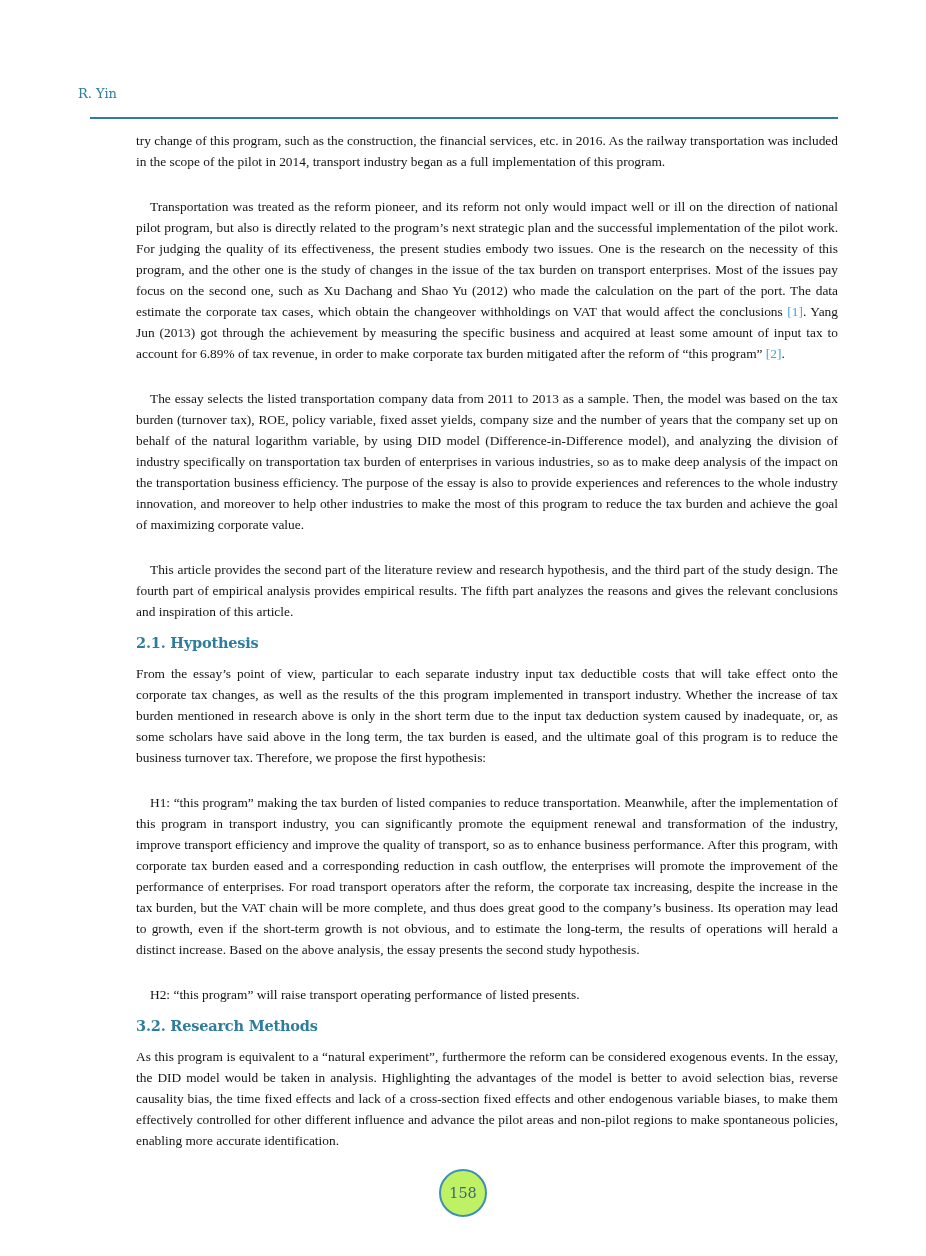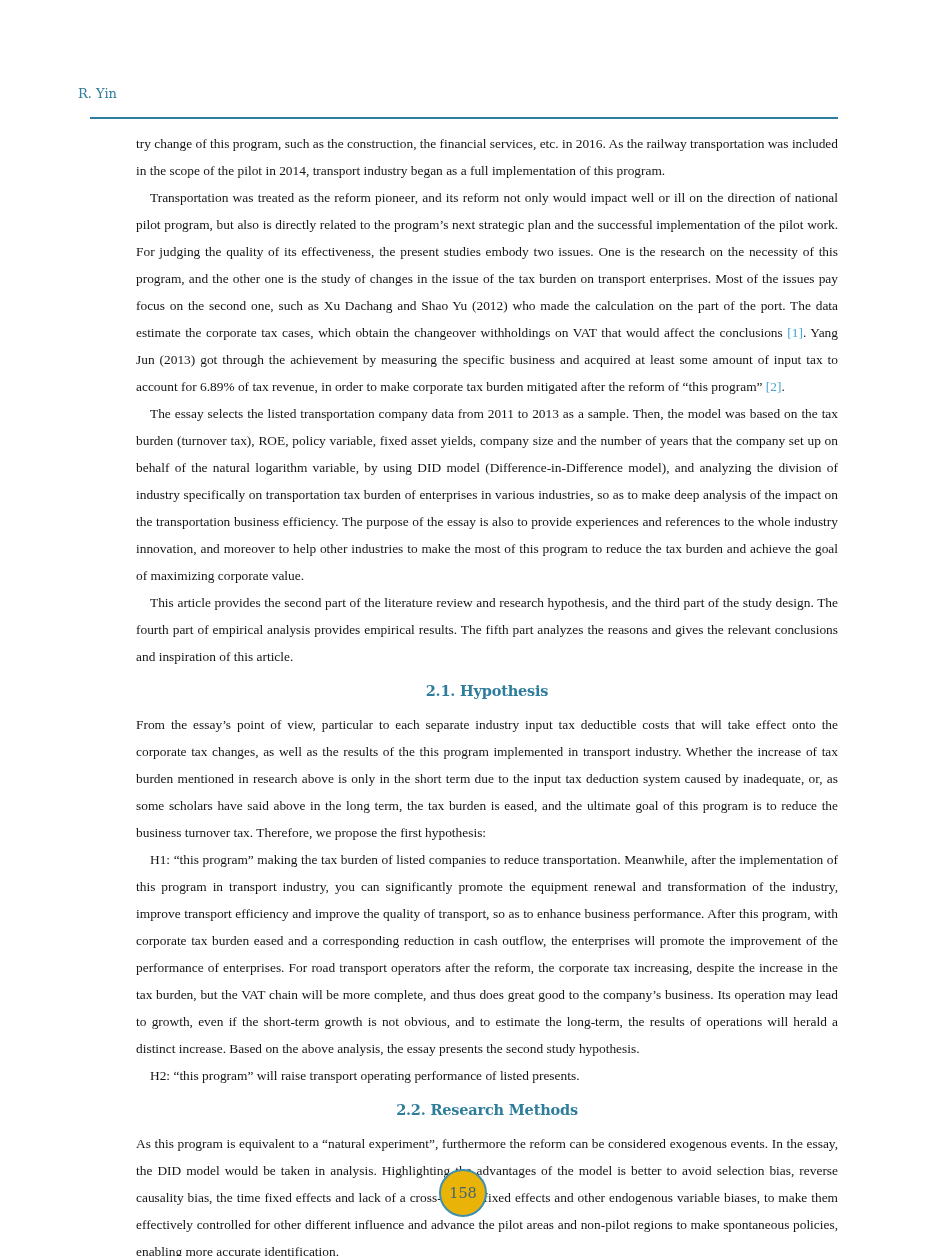--- a/index.html
+++ b/index.html
@@ -15,38 +15,38 @@
   .header-rule {
     position:absolute; left:90px; top:117px; width:748px; height:2px;
     background:var(--accent, #2e7d9c);
   }
   .article-body {
     position:absolute; left:136px; top:130px; width:702px;
     color:#141414;
   }
   .article-body p {
     margin:0; text-align:justify;
-    font-size:13.4px; line-height:27px;
+    font-size:13.4px; line-height:21px;
     font-family:"Liberation Serif", serif;
   }
-  .article-body p.indent { text-indent:14px; }
+  .article-body p.indent { text-indent:14px;margin-top:24px; }
   .article-body .cite { color:var(--link, #45a3d6); cursor:pointer; }
   h2.section, h3.section {
     font-family:"DejaVu Serif", serif;
     color:var(--accent, #2e7d9c);
     font-weight:bold;
     letter-spacing:-0.2px;
   }
   h2.section { font-size:17px; margin:21px 0 8px 0; }
-  h3.section { font-size:14.5px; margin:12px 0 12px 0;text-align:center; }
+  h3.section { font-size:14.5px; margin:12px 0 12px 0; }
   .page-circle {
     position:absolute; left:439px; top:1169px;
     width:48px; height:48px; box-sizing:border-box;
     border-radius:50%;
-    background:#eab308;
+    background:#bef264;
     border:2px solid #3e8fb0;
     display:flex; align-items:center; justify-content:center;
   }
   .page-circle span {
     font-family:"DejaVu Serif", serif;
     font-size:14.5px; color:#3d6575;
   }
 </style>
 </head>
 <body>
@@ -56,19 +56,19 @@
 
 <div class="article-body">
     <p><span>try change of this program, such as the construction, the financial services, etc. in 2016. As the railway transportation was included in the scope of the pilot in 2014, transport industry began as a full implementation of this program.</span></p>
     <p class="indent"><span>Transportation was treated as the reform pioneer, and its reform not only would impact well or ill on the direction of national pilot program, but also is directly related to the program’s next strategic plan and the successful implementation of the pilot work. For judging the quality of its effectiveness, the present studies embody two issues. One is the research on the necessity of this program, and the other one is the study of changes in the issue of the tax burden on transport enterprises. Most of the issues pay focus on the second one, such as Xu Dachang and Shao Yu (2012) who made the calculation on the part of the port. The data estimate the corporate tax cases, which obtain the changeover withholdings on VAT that would affect the conclusions </span><span class="cite">[1]</span><span>. Yang Jun (2013) got through the achievement by measuring the specific business and acquired at least some amount of input tax to account for 6.89% of tax revenue, in order to make corporate tax burden mitigated after the reform of “this program” </span><span class="cite">[2]</span><span>.</span></p>
     <p class="indent"><span>The essay selects the listed transportation company data from 2011 to 2013 as a sample. Then, the model was based on the tax burden (turnover tax), ROE, policy variable, fixed asset yields, company size and the number of years that the company set up on behalf of the natural logarithm variable, by using DID model (Difference-in-Difference model), and analyzing the division of industry specifically on transportation tax burden of enterprises in various industries, so as to make deep analysis of the impact on the transportation business efficiency. The purpose of the essay is also to provide experiences and references to the whole industry innovation, and moreover to help other industries to make the most of this program to reduce the tax burden and achieve the goal of maximizing corporate value.</span></p>
     <p class="indent"><span>This article provides the second part of the literature review and research hypothesis, and the third part of the study design. The fourth part of empirical analysis provides empirical results. The fifth part analyzes the reasons and gives the relevant conclusions and inspiration of this article.</span></p>
     <h3 class="section">2.1. Hypothesis</h3>
     <p><span>From the essay’s point of view, particular to each separate industry input tax deductible costs that will take effect onto the corporate tax changes, as well as the results of the this program implemented in transport industry. Whether the increase of tax burden mentioned in research above is only in the short term due to the input tax deduction system caused by inadequate, or, as some scholars have said above in the long term, the tax burden is eased, and the ultimate goal of this program is to reduce the business turnover tax. Therefore, we propose the first hypothesis:</span></p>
     <p class="indent"><span>H1: “this program” making the tax burden of listed companies to reduce transportation. Meanwhile, after the implementation of this program in transport industry, you can significantly promote the equipment renewal and transformation of the industry, improve transport efficiency and improve the quality of transport, so as to enhance business performance. After this program, with corporate tax burden eased and a corresponding reduction in cash outflow, the enterprises will promote the improvement of the performance of enterprises. For road transport operators after the reform, the corporate tax increasing, despite the increase in the tax burden, but the VAT chain will be more complete, and thus does great good to the company’s business. Its operation may lead to growth, even if the short-term growth is not obvious, and to estimate the long-term, the results of operations will herald a distinct increase. Based on the above analysis, the essay presents the second study hypothesis.</span></p>
     <p class="indent"><span>H2: “this program” will raise transport operating performance of listed presents.</span></p>
-    <h3 class="section">2.2. Research Methods</h3>
+    <h3 class="section">3.2. Research Methods</h3>
     <p><span>As this program is equivalent to a “natural experiment”, furthermore the reform can be considered exogenous events. In the essay, the DID model would be taken in analysis. Highlighting the advantages of the model is better to avoid selection bias, reverse causality bias, the time fixed effects and lack of a cross-section fixed effects and other endogenous variable biases, to make them effectively controlled for other different influence and advance the pilot areas and non-pilot regions to make spontaneous policies, enabling more accurate identification.</span></p>
   </div>
 
 <div class="page-circle">
   <span>158</span>
 </div>
 
 </body></html>

